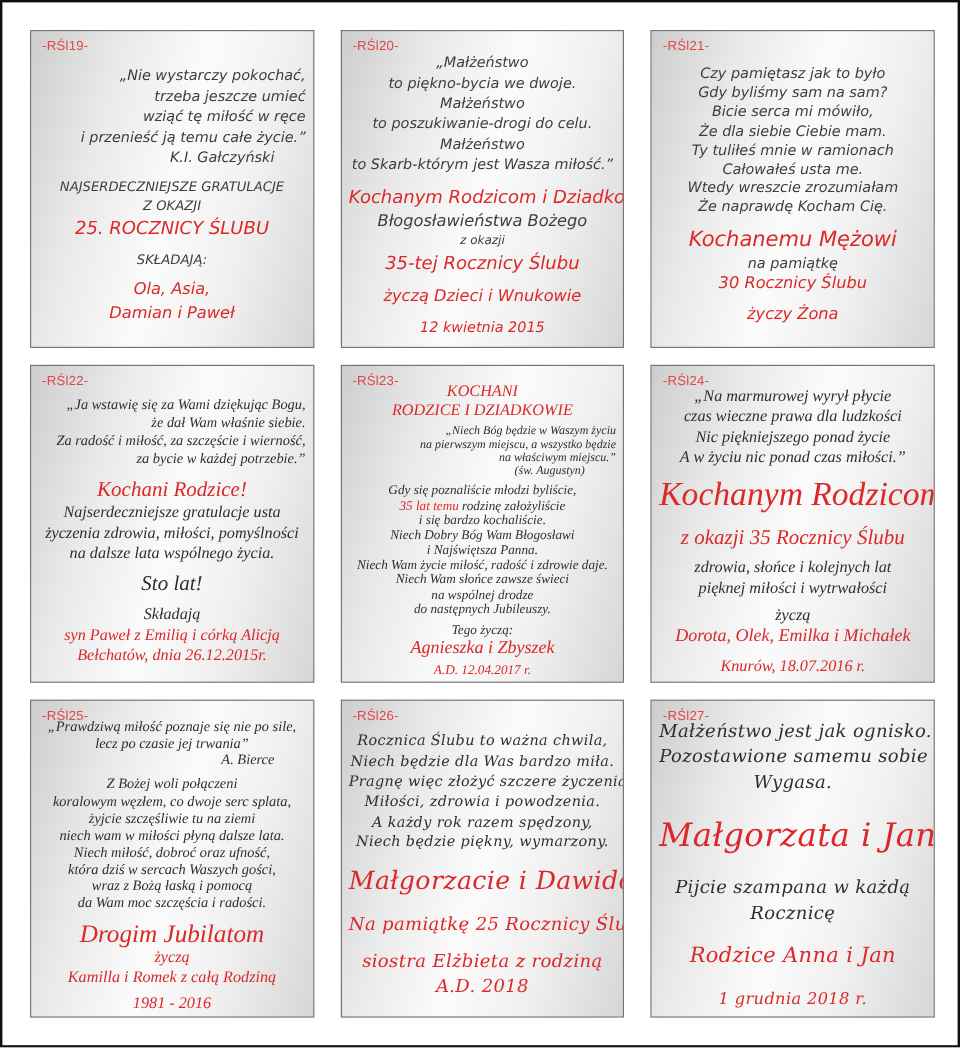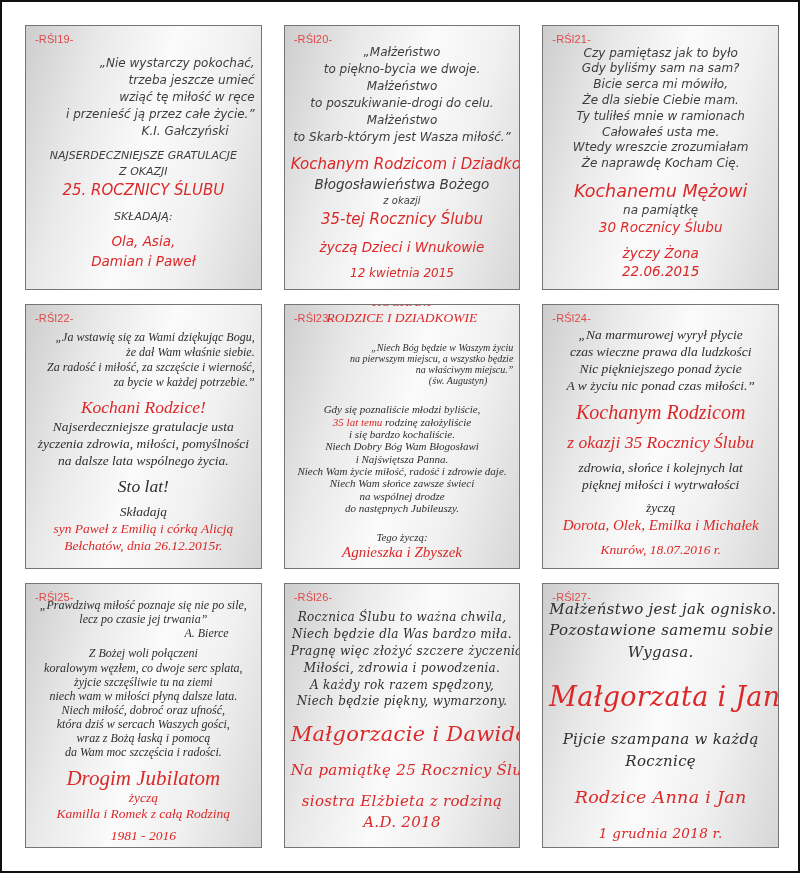--- a/index.html
+++ b/index.html
@@ -38,46 +38,46 @@
   .f-serif .ln{font-family:"Liberation Serif",serif;font-style:italic;line-height:1.26;}
   .f-script .ln{font-family:"DejaVu Serif",serif;font-style:italic;line-height:1.4;letter-spacing:.3px;}
   
   .s-xs{font-size:10px;}
   .s-sm{font-size:11px;}
   .s-base{font-size:12px;}
   .s-md{font-size:13.5px;}
   .s-lg{font-size:15px;}
   .s-xl{font-size:17.5px;}
   .s-xxl{font-size:21px;}
-  .s-huge{font-size:20px;}
+  .s-huge{font-size:28px;}
   .s-huge2{font-size:27px;}
   
   .nb{margin-top:8px;}
   .f-serif .nb{margin-top:6px;}
   .f-script .nb{margin-top:10px;}
   
   .card:nth-child(3) .ln{line-height:1.32;}
   .card:nth-child(5) .ln{line-height:1.12;}
-  .card:nth-child(5) .nb{margin-top:17px;}
+  .card:nth-child(5) .nb{margin-top:5px;}
   .card:nth-child(7) .ln{line-height:1.18;}
   .card:nth-child(9) .ln{line-height:1.45;}
   .card:nth-child(9) .nb{margin-top:13px;}
 </style>
 </head>
 <body>
 
 <div class="page">
   <div class="grid">
       <div class="card f-hand">
         <span class="card-id">-RŚl19-</span>
         <div class="card-body">
           <div class="ln a-l s-base">„Nie wystarczy pokochać,</div>
           <div class="ln a-l s-base">trzeba jeszcze umieć</div>
           <div class="ln a-l s-base">wziąć tę miłość w ręce</div>
-          <div class="ln a-l s-base">i przenieść ją przez całe życie.”</div>
+          <div class="ln a-l s-base">i przenieść ją temu całe życie.”</div>
           <div class="ln a-r s-base">K.I. Gałczyński</div>
           <div class="ln a-c s-sm nb">NAJSERDECZNIEJSZE GRATULACJE</div>
           <div class="ln a-c s-sm">Z OKAZJI</div>
           <div class="ln a-c s-lg red">25. ROCZNICY ŚLUBU</div>
           <div class="ln a-c s-sm nb">SKŁADAJĄ:</div>
           <div class="ln a-c s-md red nb">Ola, Asia,</div>
           <div class="ln a-c s-md red">Damian i Paweł</div>
         </div>
       </div>
       <div class="card f-hand">
@@ -105,21 +105,20 @@
           <div class="ln a-c s-base">Bicie serca mi mówiło,</div>
           <div class="ln a-c s-base">Że dla siebie Ciebie mam.</div>
           <div class="ln a-c s-base">Ty tuliłeś mnie w ramionach</div>
           <div class="ln a-c s-base">Całowałeś usta me.</div>
           <div class="ln a-c s-base">Wtedy wreszcie zrozumiałam</div>
           <div class="ln a-c s-base">Że naprawdę Kocham Cię.</div>
           <div class="ln a-c s-xl red nb">Kochanemu Mężowi</div>
           <div class="ln a-c s-base">na pamiątkę</div>
           <div class="ln a-c s-md red">30 Rocznicy Ślubu</div>
           <div class="ln a-c s-md red nb">życzy Żona</div>
-          <div class="ln a-c s-md red">22.06.2015</div>
         </div>
       </div>
       <div class="card f-serif">
         <span class="card-id">-RŚl22-</span>
         <div class="card-body">
           <div class="ln a-l s-base">„Ja wstawię się za Wami dziękując Bogu,</div>
           <div class="ln a-l s-base">że dał Wam właśnie siebie.</div>
           <div class="ln a-l s-base">Za radość i miłość, za szczęście i wierność,</div>
           <div class="ln a-l s-base">za bycie w każdej potrzebie.”</div>
           <div class="ln a-c s-xl red nb">Kochani Rodzice!</div>

